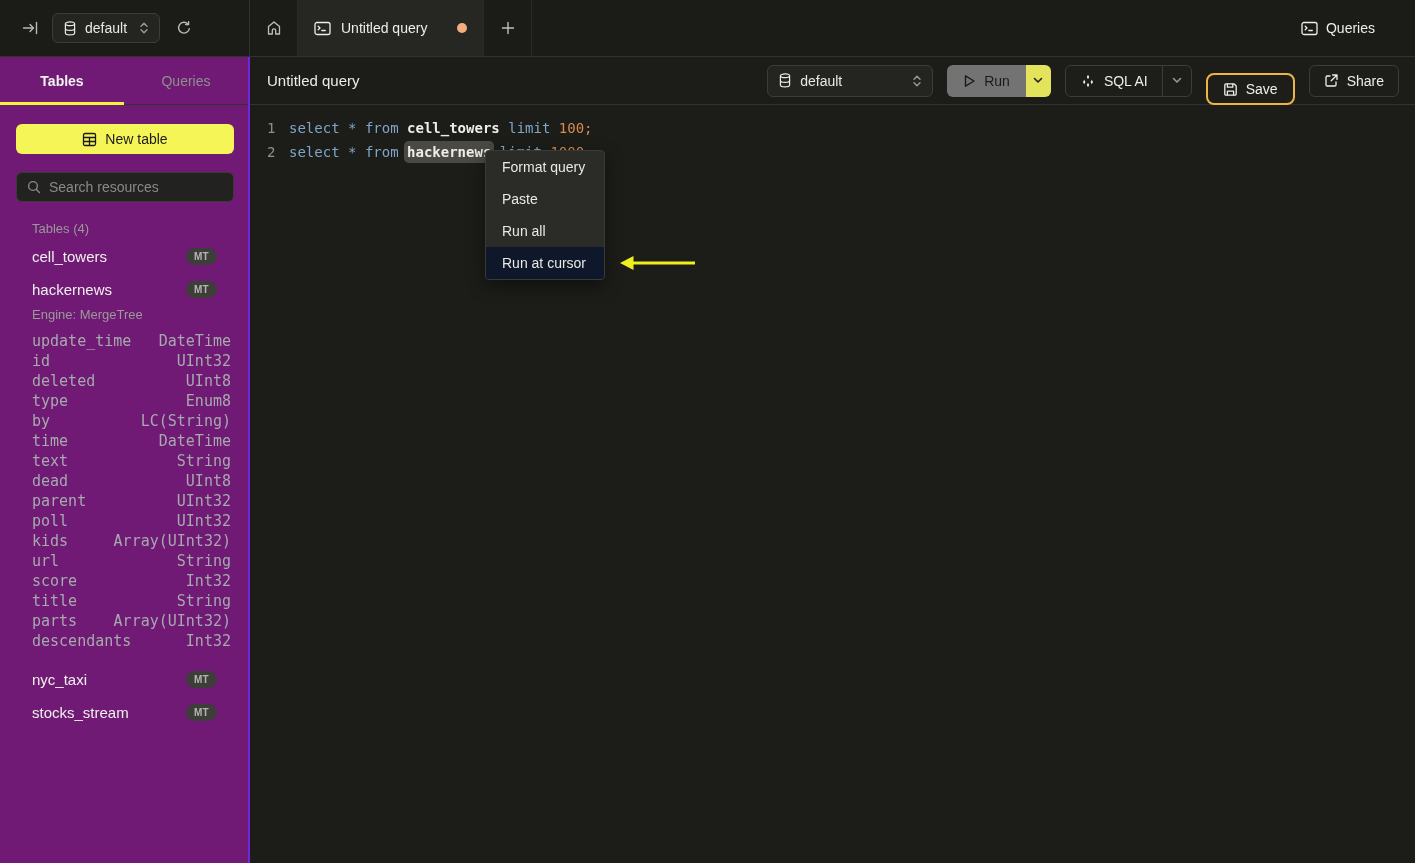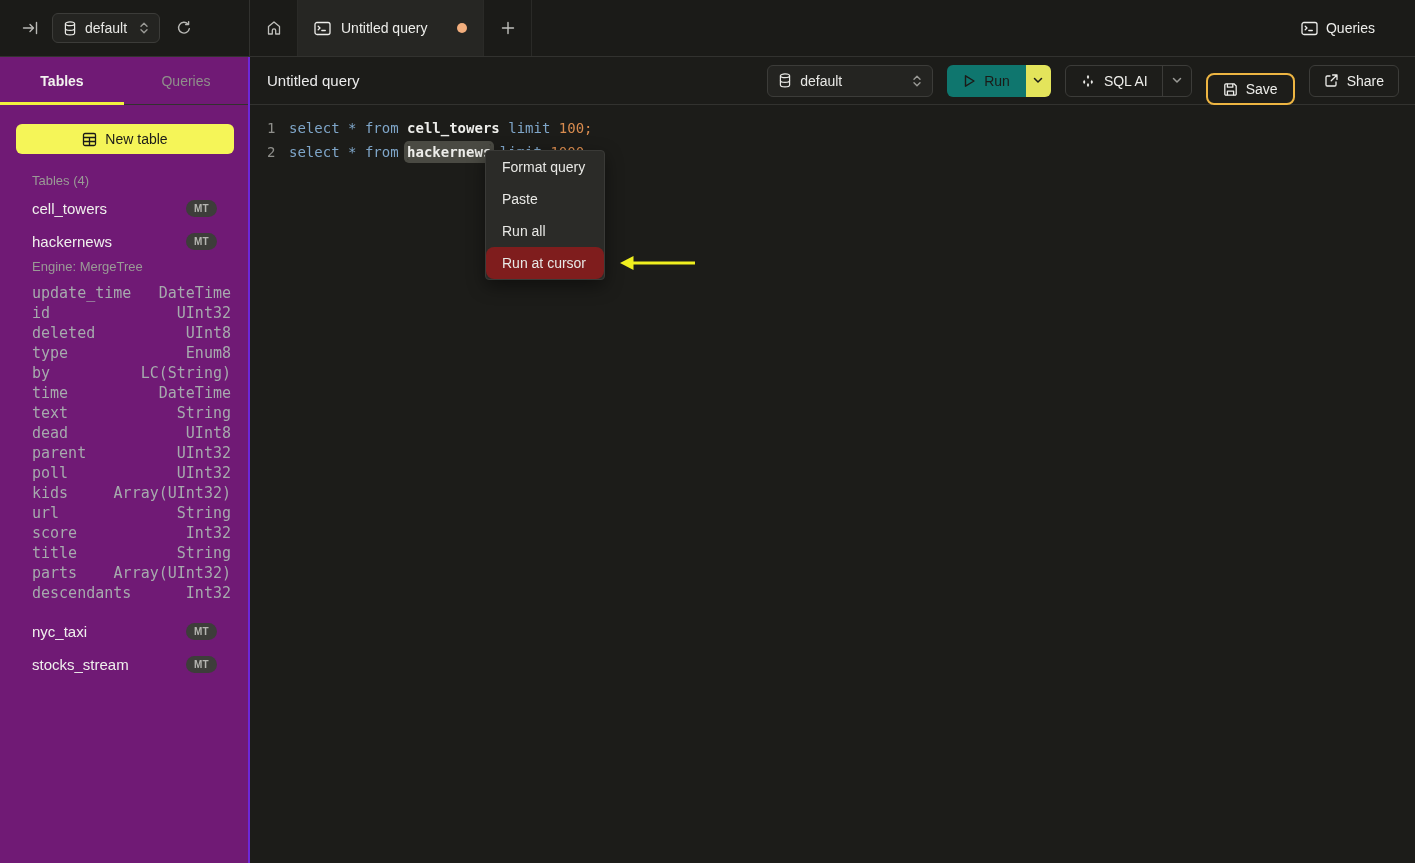--- a/index.html
+++ b/index.html
@@ -59,21 +59,21 @@
   
   .main { position:absolute; top:57px; left:250px; right:0; bottom:0; background:#1C1C19; }
   .main-header { height:48px; border-bottom:1px solid #32322F; display:flex; align-items:center;
                  padding:0 16px 0 17px; }
   .page-title { font-size:15px; color:#ECECEC; }
   .toolbar { margin-left:auto; display:flex; align-items:center; gap:14px; }
   .tb-select { height:32px; width:166px; display:flex; align-items:center; gap:8px; background:#242421;
                border:1px solid #3C3C39; border-radius:6px; padding:0 10px; font-size:14px; color:#E8E8E5; cursor:pointer; }
   .tb-select .updown { margin-left:auto; color:#9A9A96; }
   .run-split { display:flex; height:32px; border-radius:6px; overflow:hidden; cursor:pointer; }
-  .run-main { display:flex; align-items:center; gap:8px; background:#0f766e; color:#1B1B18; border:none;
+  .run-main { display:flex; align-items:center; gap:8px; background:#737373; color:#1B1B18; border:none;
               font-size:14px; font-weight:500; padding:0 16px; cursor:pointer; }
   .run-caret { width:25px; background:#E3E45B; color:#1B1B18; border:none; display:flex; align-items:center;
                justify-content:center; cursor:pointer; }
   .split-btn { display:flex; height:32px; border:1px solid #3C3C39; border-radius:6px; overflow:hidden;
                background:#1D1D1A; }
   .split-main { display:flex; align-items:center; gap:8px; padding:0 14px; font-size:14px; color:#EDEDEA;
                 background:none; border:none; cursor:pointer; }
   .split-caret { width:29px; border:none; border-left:1px solid #3C3C39; background:none; color:#9A9A96;
                  display:flex; align-items:center; justify-content:center; cursor:pointer; }
   .ghost-btn { display:flex; align-items:center; gap:8px; height:32px; padding:0 14px; background:#1D1D1A;
@@ -89,21 +89,21 @@
   .tok.table { color:#EDEDEA; font-weight:700; }
   .tok.plain { color:#C8C8C4; }
   .tok.sel { background:#4A4A43; box-shadow:0 0 0 3px #4A4A43; border-radius:2px; }
 
   
   .context-menu { position:absolute; left:485px; top:150px; width:120px; background:#2B2B28;
                   border:1px solid #3A3A37; border-radius:4px; box-shadow:0 6px 18px rgba(0,0,0,.45);
                   z-index:10; overflow:hidden; }
   .menu-item { height:32px; display:flex; align-items:center; padding:0 16px; font-size:14px;
                color:#E8E8E5; cursor:pointer; white-space:nowrap; }
-  .menu-item.hl { background:#7f1d1d;border-radius:8px; }
+  .menu-item.hl { background:#0f172a; }
 
   .arrow-annot { position:absolute; left:616px; top:252px; z-index:11; }
 
   svg { display:block; }
 </style>
 </head>
 <body>
 
 <div class="app">
 
@@ -194,20 +194,29 @@
     <button class="new-table-btn">
       <span>
         <svg width="15" height="15" viewBox="0 0 15 15" fill="none" stroke="currentColor" stroke-width="1.3">
             <rect x="1.5" y="1.5" width="12" height="12" rx="1.5"></rect>
             <path d="M1.5 5.5h12M7.5 5.5v8M1.5 9.5h12"></path>
           </svg>
       </span>
       <span>New table</span>
     </button>
 
+    <div class="search-box">
+      <span>
+        <svg width="14" height="14" viewBox="0 0 14 14" fill="none" stroke="currentColor" stroke-width="1.4" stroke-linecap="round">
+            <circle cx="6" cy="6" r="4.4"></circle>
+            <path d="m9.4 9.4 3 3"></path>
+          </svg>
+      </span>
+      <input type="text" placeholder="Search resources" style="">
+    </div>
 
     <div class="section-label">Tables (4)</div>
 
     <div id="tables-list">
         <div class="table-row">
           <span class="tname">cell_towers</span>
           <span class="mt-badge">MT</span>
         </div>
         <div class="table-row">
           <span class="tname">hackernews</span>

